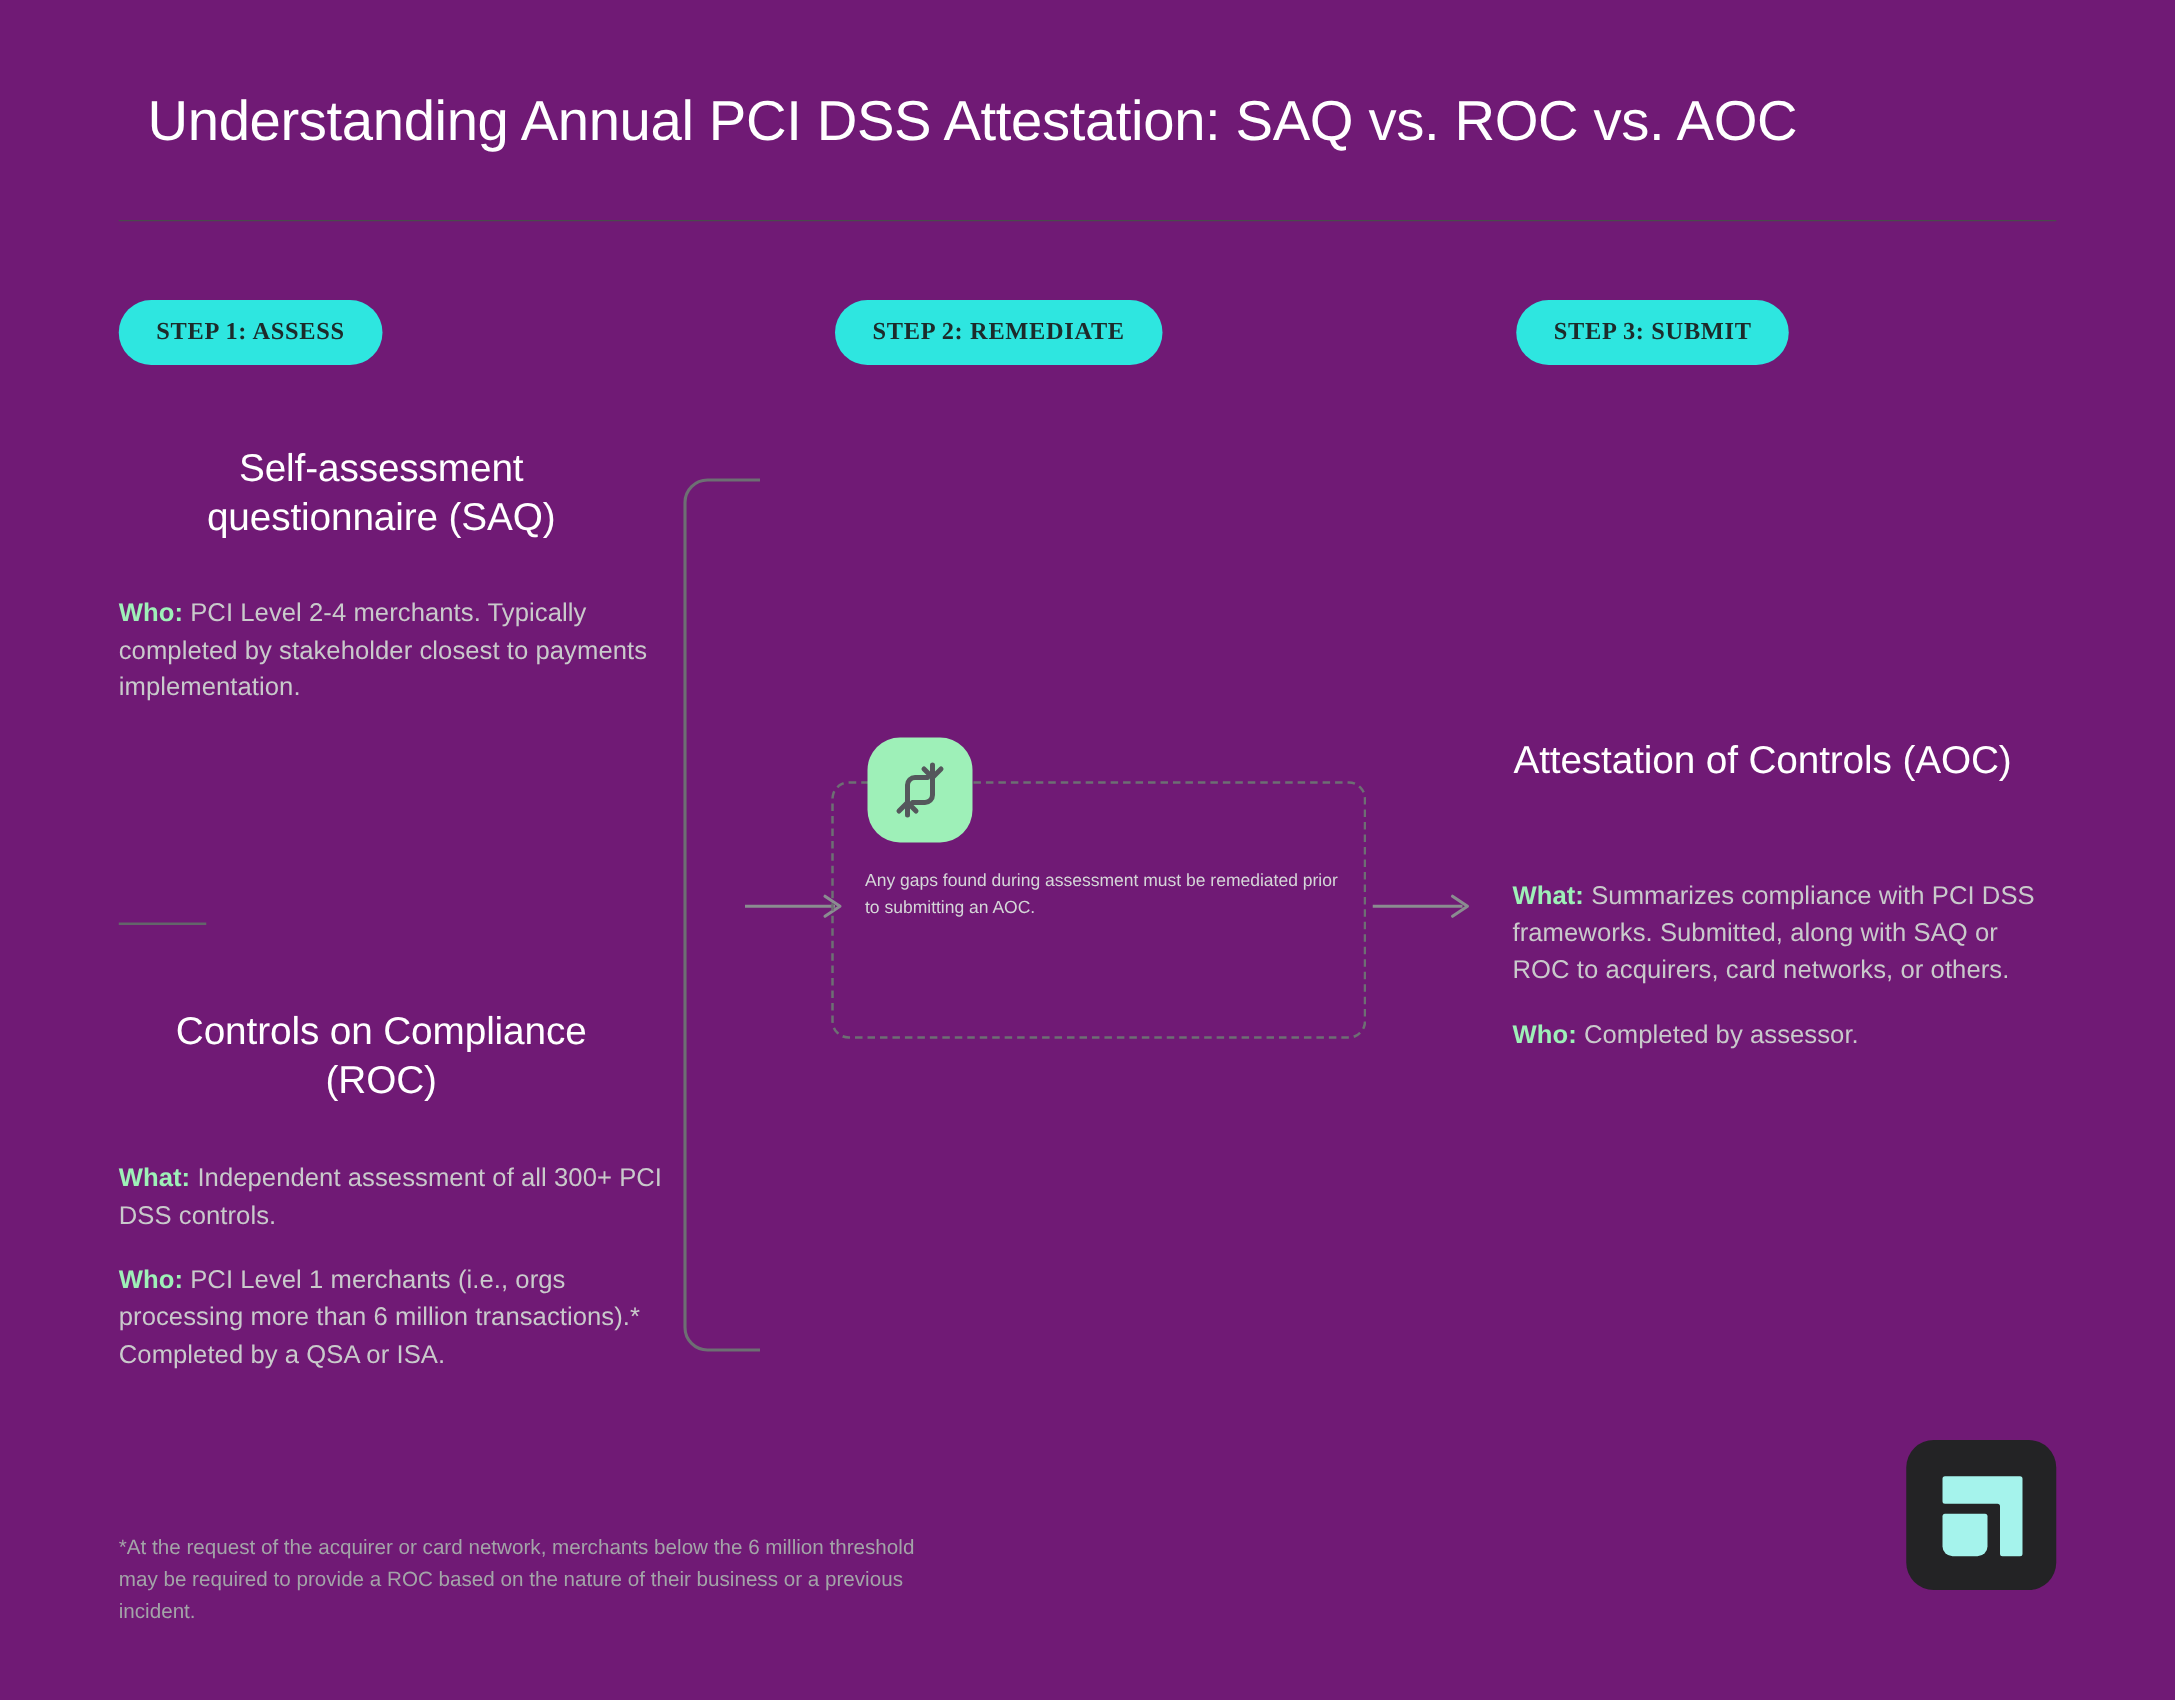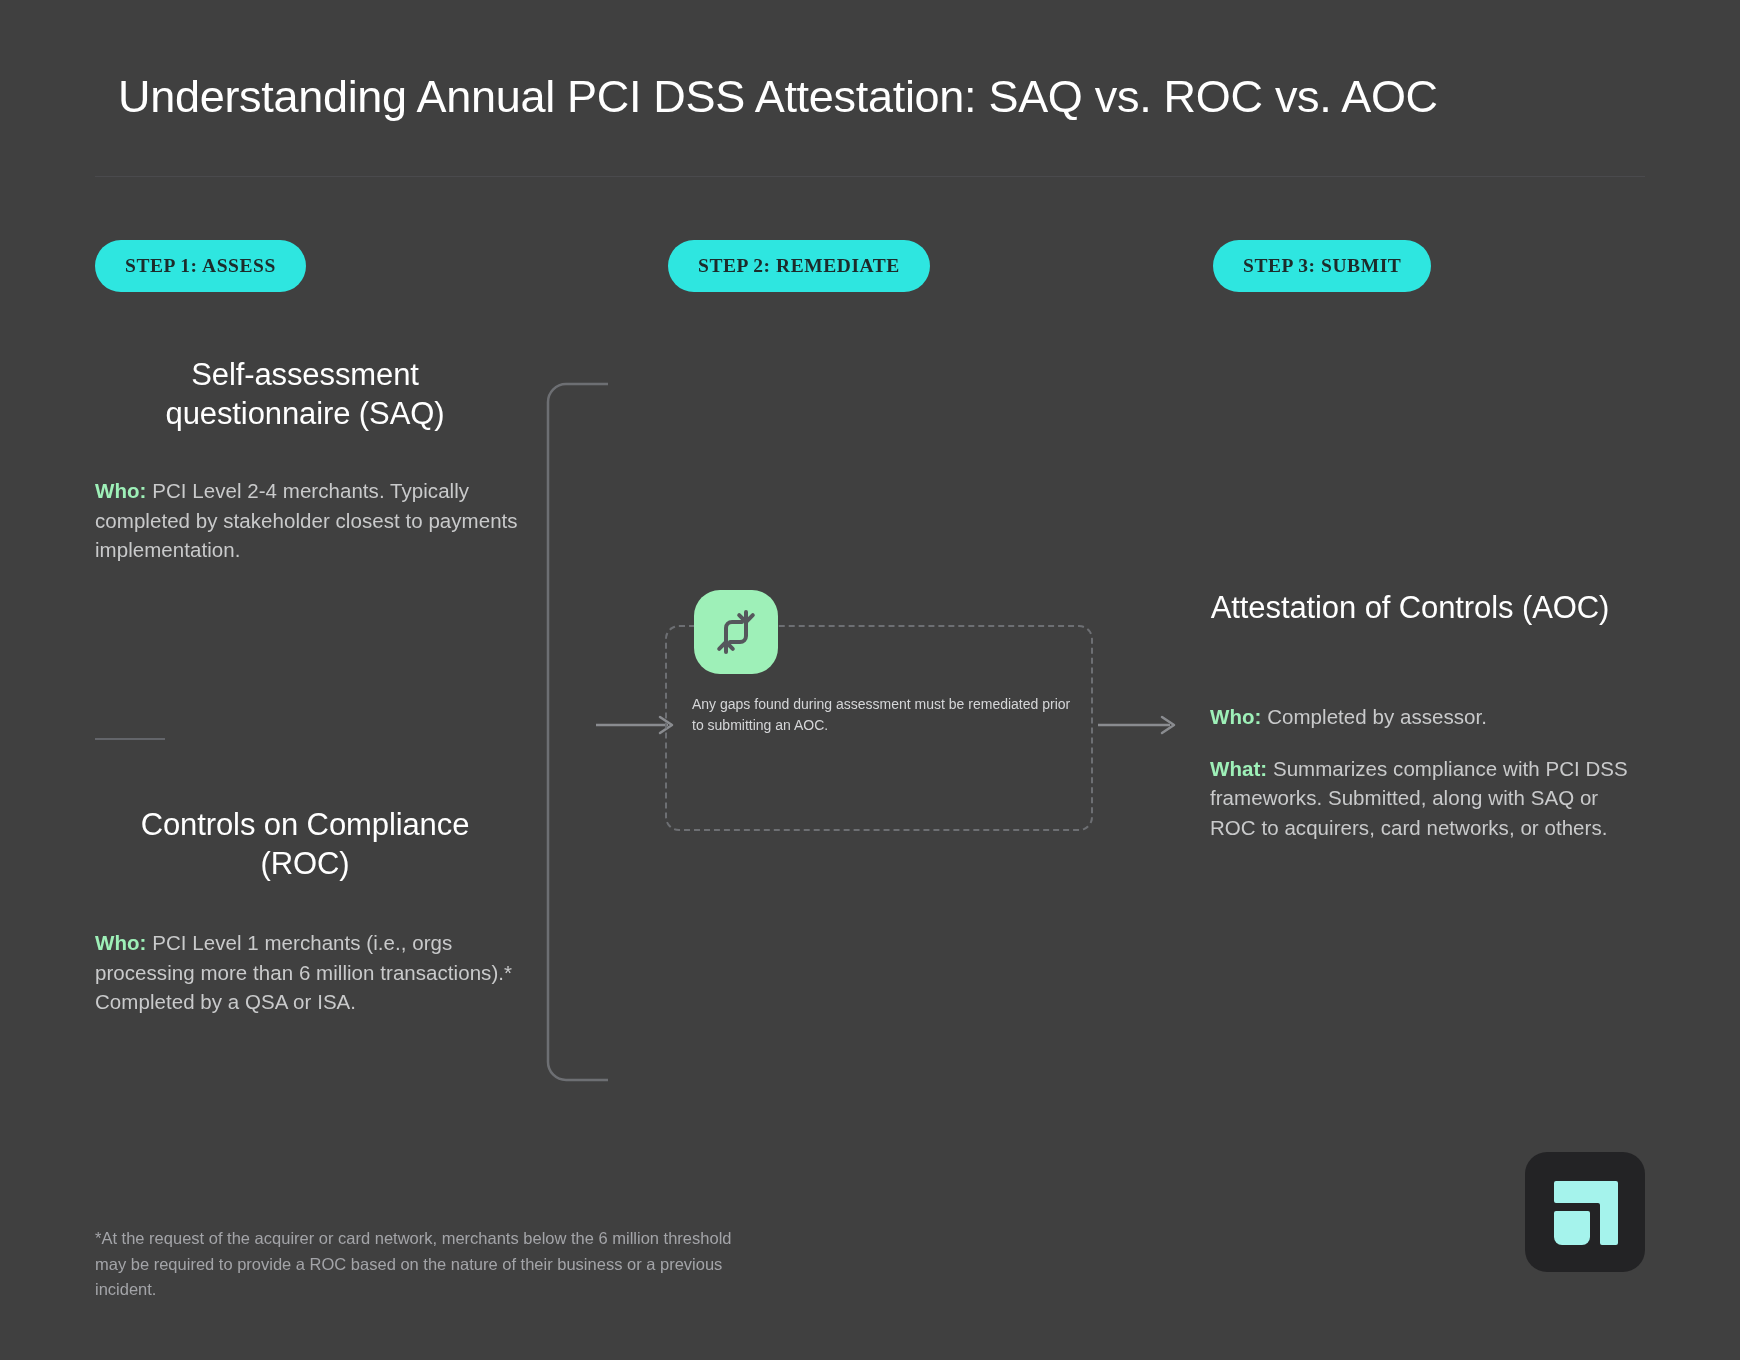--- a/index.html
+++ b/index.html
@@ -9,21 +9,21 @@
     height: 1360px;
     background: #161617;
     font-family: "Liberation Sans", sans-serif;
     overflow: hidden;
   }
 
   #canvas {
     position: relative;
     width: 1740px;
     height: 1360px;
-    background: #404040;
+    background: #701a75;
   }
 
   
   .page-title {
     position: absolute;
     left: 118px;
     top: 70px;
     width: 1520px;
     font-size: 45px;
     font-weight: 400;
@@ -199,20 +199,23 @@
     <p>
       <span class="lead">Who:</span><span> PCI Level 2-4 merchants. Typically completed by stakeholder closest to payments implementation.</span>
     </p>
   </div>
 
   <div class="mini-rule"></div>
 
   <div class="col-heading" id="roc-heading">Controls on Compliance (ROC)</div>
   <div class="body-block" id="roc-body">
     <p>
+      <span class="lead">What:</span><span> Independent assessment of all 300+ PCI DSS controls.</span>
+    </p>
+    <p>
       <span class="lead">Who:</span><span> PCI Level 1 merchants (i.e., orgs processing more than 6 million transactions).* Completed by a QSA or ISA.</span>
     </p>
   </div>
 
   <div id="footnote">*At the request of the acquirer or card network, merchants below the 6 million threshold may be required to provide a ROC based on the nature of their business or a previous incident.</div>
 
   <svg id="bracket" viewBox="0 0 70 700" fill="none">
     <path d="M2 2 H44 A18 18 0 0 1 62 20 V680 A18 18 0 0 1 44 698 H2" transform="translate(0,0) scale(1,1) " stroke="#6d6f73" stroke-width="2.5" fill="none" style="transform: translate(0px,0px) scaleX(-1) translate(-70px,0px);"></path>
   </svg>
 
@@ -233,24 +236,24 @@
   <div id="remediate-text">Any gaps found during assessment must be remediated prior to submitting an AOC.</div>
 
   <svg id="arrow-2" viewBox="0 0 85 24" fill="none">
     <line x1="0" y1="12" x2="72" y2="12" stroke="#8a8c90" stroke-width="2.5"></line>
     <path d="M64 4 L76 12 L64 20" stroke="#8a8c90" stroke-width="2.5" fill="none" stroke-linecap="round" stroke-linejoin="round"></path>
   </svg>
 
   <div class="col-heading" id="aoc-heading">Attestation of Controls (AOC)</div>
   <div class="body-block" id="aoc-body">
     <p>
+      <span class="lead">What:</span><span> Summarizes compliance with PCI DSS frameworks. Submitted, along with SAQ or ROC to acquirers, card networks, or others.</span>
+    </p>
+    <p>
       <span class="lead">Who:</span><span> Completed by assessor.</span>
-    </p>
-    <p>
-      <span class="lead">What:</span><span> Summarizes compliance with PCI DSS frameworks. Submitted, along with SAQ or ROC to acquirers, card networks, or others.</span>
     </p>
   </div>
 
   <div id="logo-mark">
     <svg width="74" height="74" viewBox="0 0 74 74" fill="none">
       <path d="M6 6 H68 A2 2 0 0 1 70 8 V68 A2 2 0 0 1 68 70 H54 A2 2 0 0 1 52 68 V30 A2 2 0 0 0 50 28 H8 A2 2 0 0 1 6 26 V8 A2 2 0 0 1 8 6 Z" fill="#a5f3ec"></path>
       <path d="M8 36 H40 A2 2 0 0 1 42 38 V62 A8 8 0 0 1 34 70 H14 A8 8 0 0 1 6 62 V38 A2 2 0 0 1 8 36 Z" fill="#a5f3ec"></path>
     </svg>
   </div>
 

